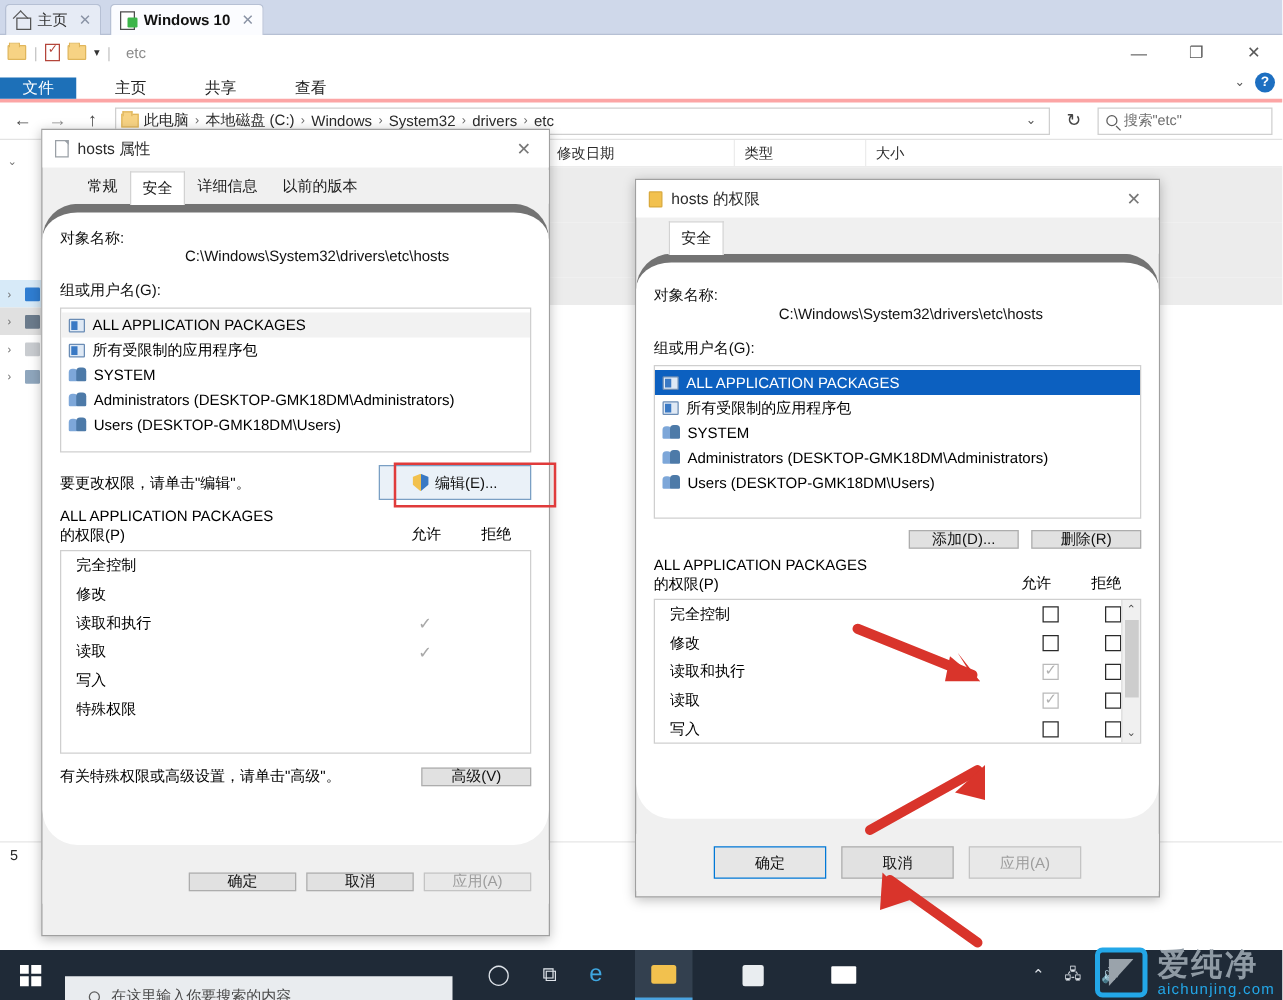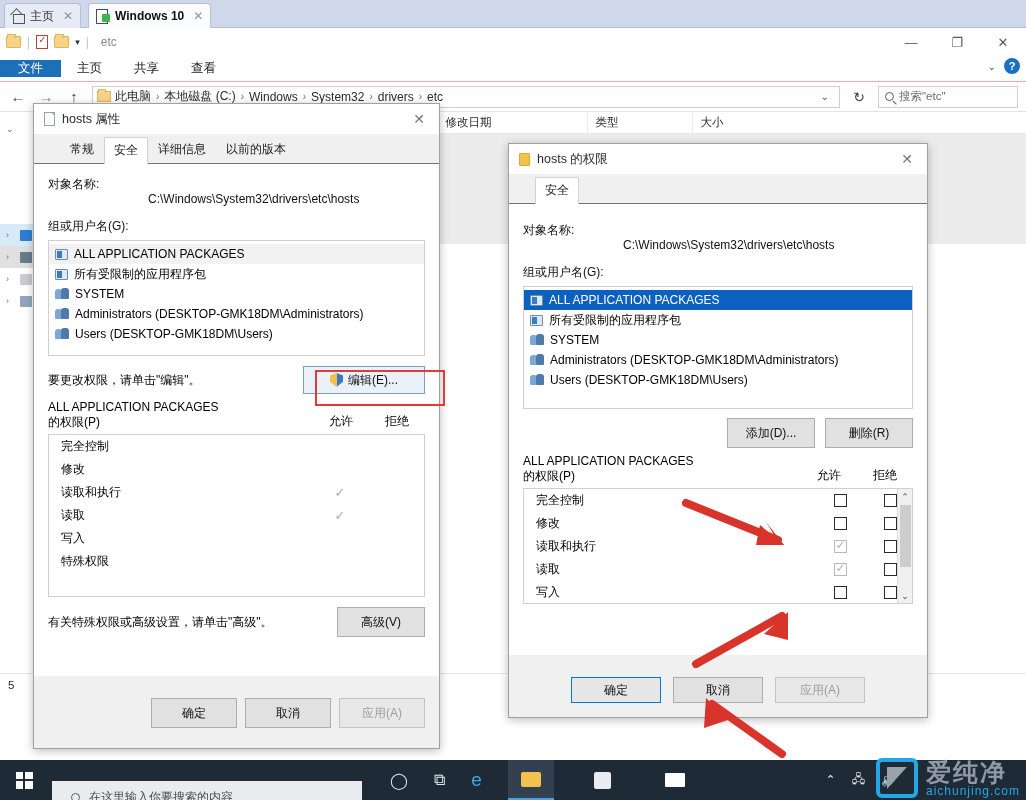--- a/index.html
+++ b/index.html
@@ -69,22 +69,22 @@
   }
   .qa-caret { font-size:9px; color:#333; }
   .qa-path { color:#8a8a8a; font-size:12px; margin-left:6px; }
   .ex-winbtns { position:absolute; right:0; top:0; display:flex; }
   .ex-winbtns div {
     width:46px; height:28px; display:flex; align-items:center; justify-content:center;
     color:#5a5a5a; font-size:13px; cursor:default;
   }
 
   .ribbon-tabs {
-    height:26px; display:flex; align-items:center; background:#fff;
-    border-bottom:1px solid #fca5a5; position:relative;
+    height:26px; display:flex; align-items:flex-end; background:#fff;
+    border-bottom:3px solid #fca5a5; position:relative;gap:15px;
   }
   .rtab {
     padding:0 16px; display:flex; align-items:center; font-size:12.5px; color:#222;
   }
   .rtab.file { background:#1d70b8; color:#fff; font-weight:normal; padding:0 18px;}
   .ribbon-right { position:absolute; right:6px; top:2px; display:flex; align-items:center; gap:8px; }
   .ribbon-right .chev { color:#555; font-size:10px; }
   .help-dot {
     width:16px;height:16px;border-radius:50%;background:#1d6fc1;color:#fff;font-size:11px;
     display:flex;align-items:center;justify-content:center;font-weight:bold;
@@ -163,21 +163,21 @@
                   align-items:center; justify-content:center; color:#777; font-size:14px; }
   .doc-ico { width:11px; height:14px; border:1px solid #9aa0a6; background:#fff; position:relative; }
   .doc-ico:after{ content:""; position:absolute; right:-1px; top:-1px; border-width:0 4px 4px 0;
                   border-style:solid; border-color:transparent #9aa0a6 transparent transparent;}
   .folder-ico-sm { width:11px; height:13px; background:#f2c14e; border:1px solid #d9a93c; border-radius:1px;}
 
   .tabrow { display:flex; padding-left:10px; background:#f0f0f0; margin-top:2px;margin-left:16px; }
   .dtab { padding:4px 9px 5px; font-size:12px; border:1px solid transparent;
           border-bottom:none; color:#1b1b1b; }
   .dtab.on { background:#fff; border-color:#d2d2d2; position:relative; top:1px; }
-  .tabline { border-top:1px solid #737373; }
+  .tabline { border-top:7px solid #737373;border-radius:28px; }
   .dlg-page { background:#fff; margin:0; padding:12px 14px 10px; }
 
   .field-row { display:flex; font-size:12px; margin-bottom:12px; }
   .field-label { width:100px; color:#111; }
   .field-val { color:#111;margin-top:16px; }
   .small-label { font-size:12px; color:#111; margin-bottom:5px; }
 
   .listbox { border:1px solid #cfcfcf; background:#fff; padding:3px 0; }
   .litem { height:20px; display:flex; align-items:center; gap:6px; padding-left:6px; font-size:12px; }
   .litem.gray { background:#f2f2f2; }
@@ -186,21 +186,21 @@
              position:relative; flex:none; border-radius:1px; }
   .ico-pkg:after{ content:""; position:absolute; left:1px; top:1px; width:5px; height:7px;
                   background:#3a79c4; }
   .ico-users { width:14px; height:12px; position:relative; flex:none; }
   .ico-users:before{ content:""; position:absolute; left:0; top:1px; width:7px; height:10px;
                      background:#7da7d9; border-radius:3px 3px 1px 1px; }
   .ico-users:after{ content:""; position:absolute; left:6px; top:0px; width:8px; height:11px;
                     background:#4d7aa8; border-radius:3px 3px 1px 1px; }
 
   .btn { background:#e1e1e1; border:1px solid #adadad; font-size:12px; color:#111;
-         height:30px; min-width:86px; display:flex; align-items:center; justify-content:center; }
+         height:15px; min-width:86px; display:flex; align-items:center; justify-content:center; }
   .btn.disabled { color:#9d9d9d; border-color:#c4c4c4; background:#e8e8e8; }
   .btn.default { border:1px solid #0078d7; background:#e6e6e6; }
   .shield {
     width:13px;height:14px;margin-right:5px;flex:none;
     background:linear-gradient(to right,#f2c14e 0 50%,#3a79c4 50% 100%);
     clip-path:polygon(50% 0,100% 18%,100% 62%,50% 100%,0 62%,0 18%);
   }
 
   .perm-head { display:flex; font-size:12px; align-items:flex-end; margin-top:6px; }
   .perm-head .ttl { flex:1; line-height:15px; }

